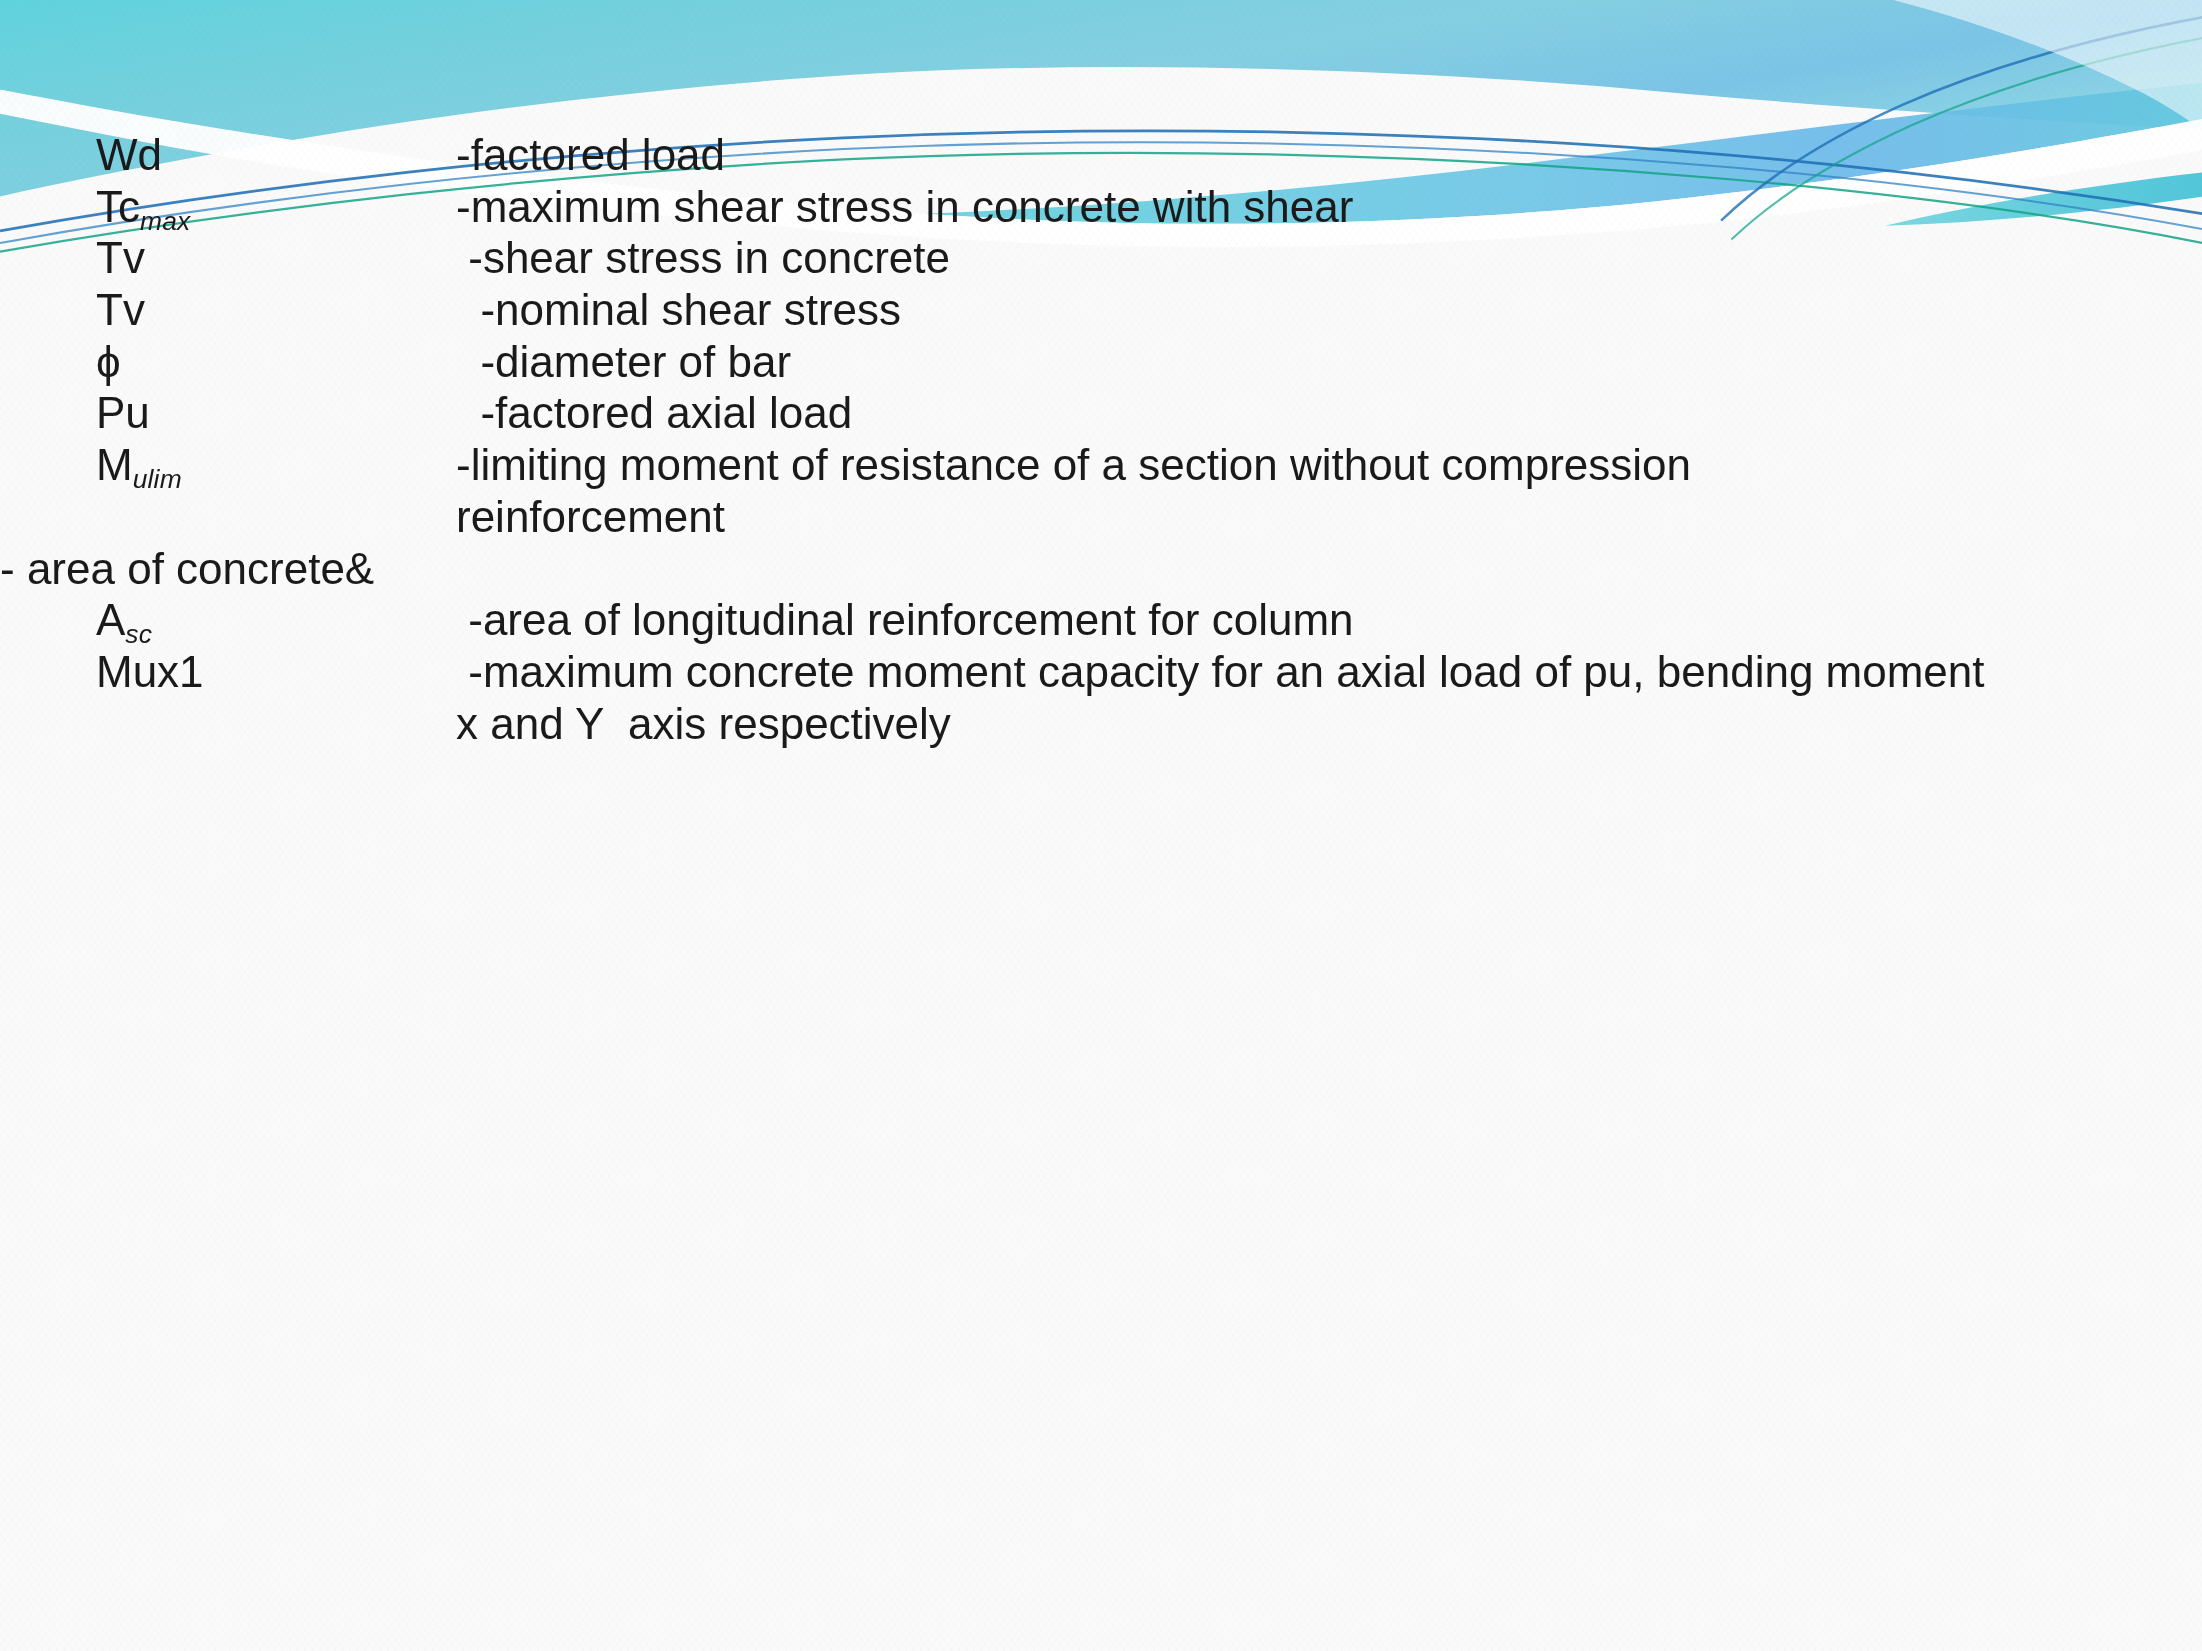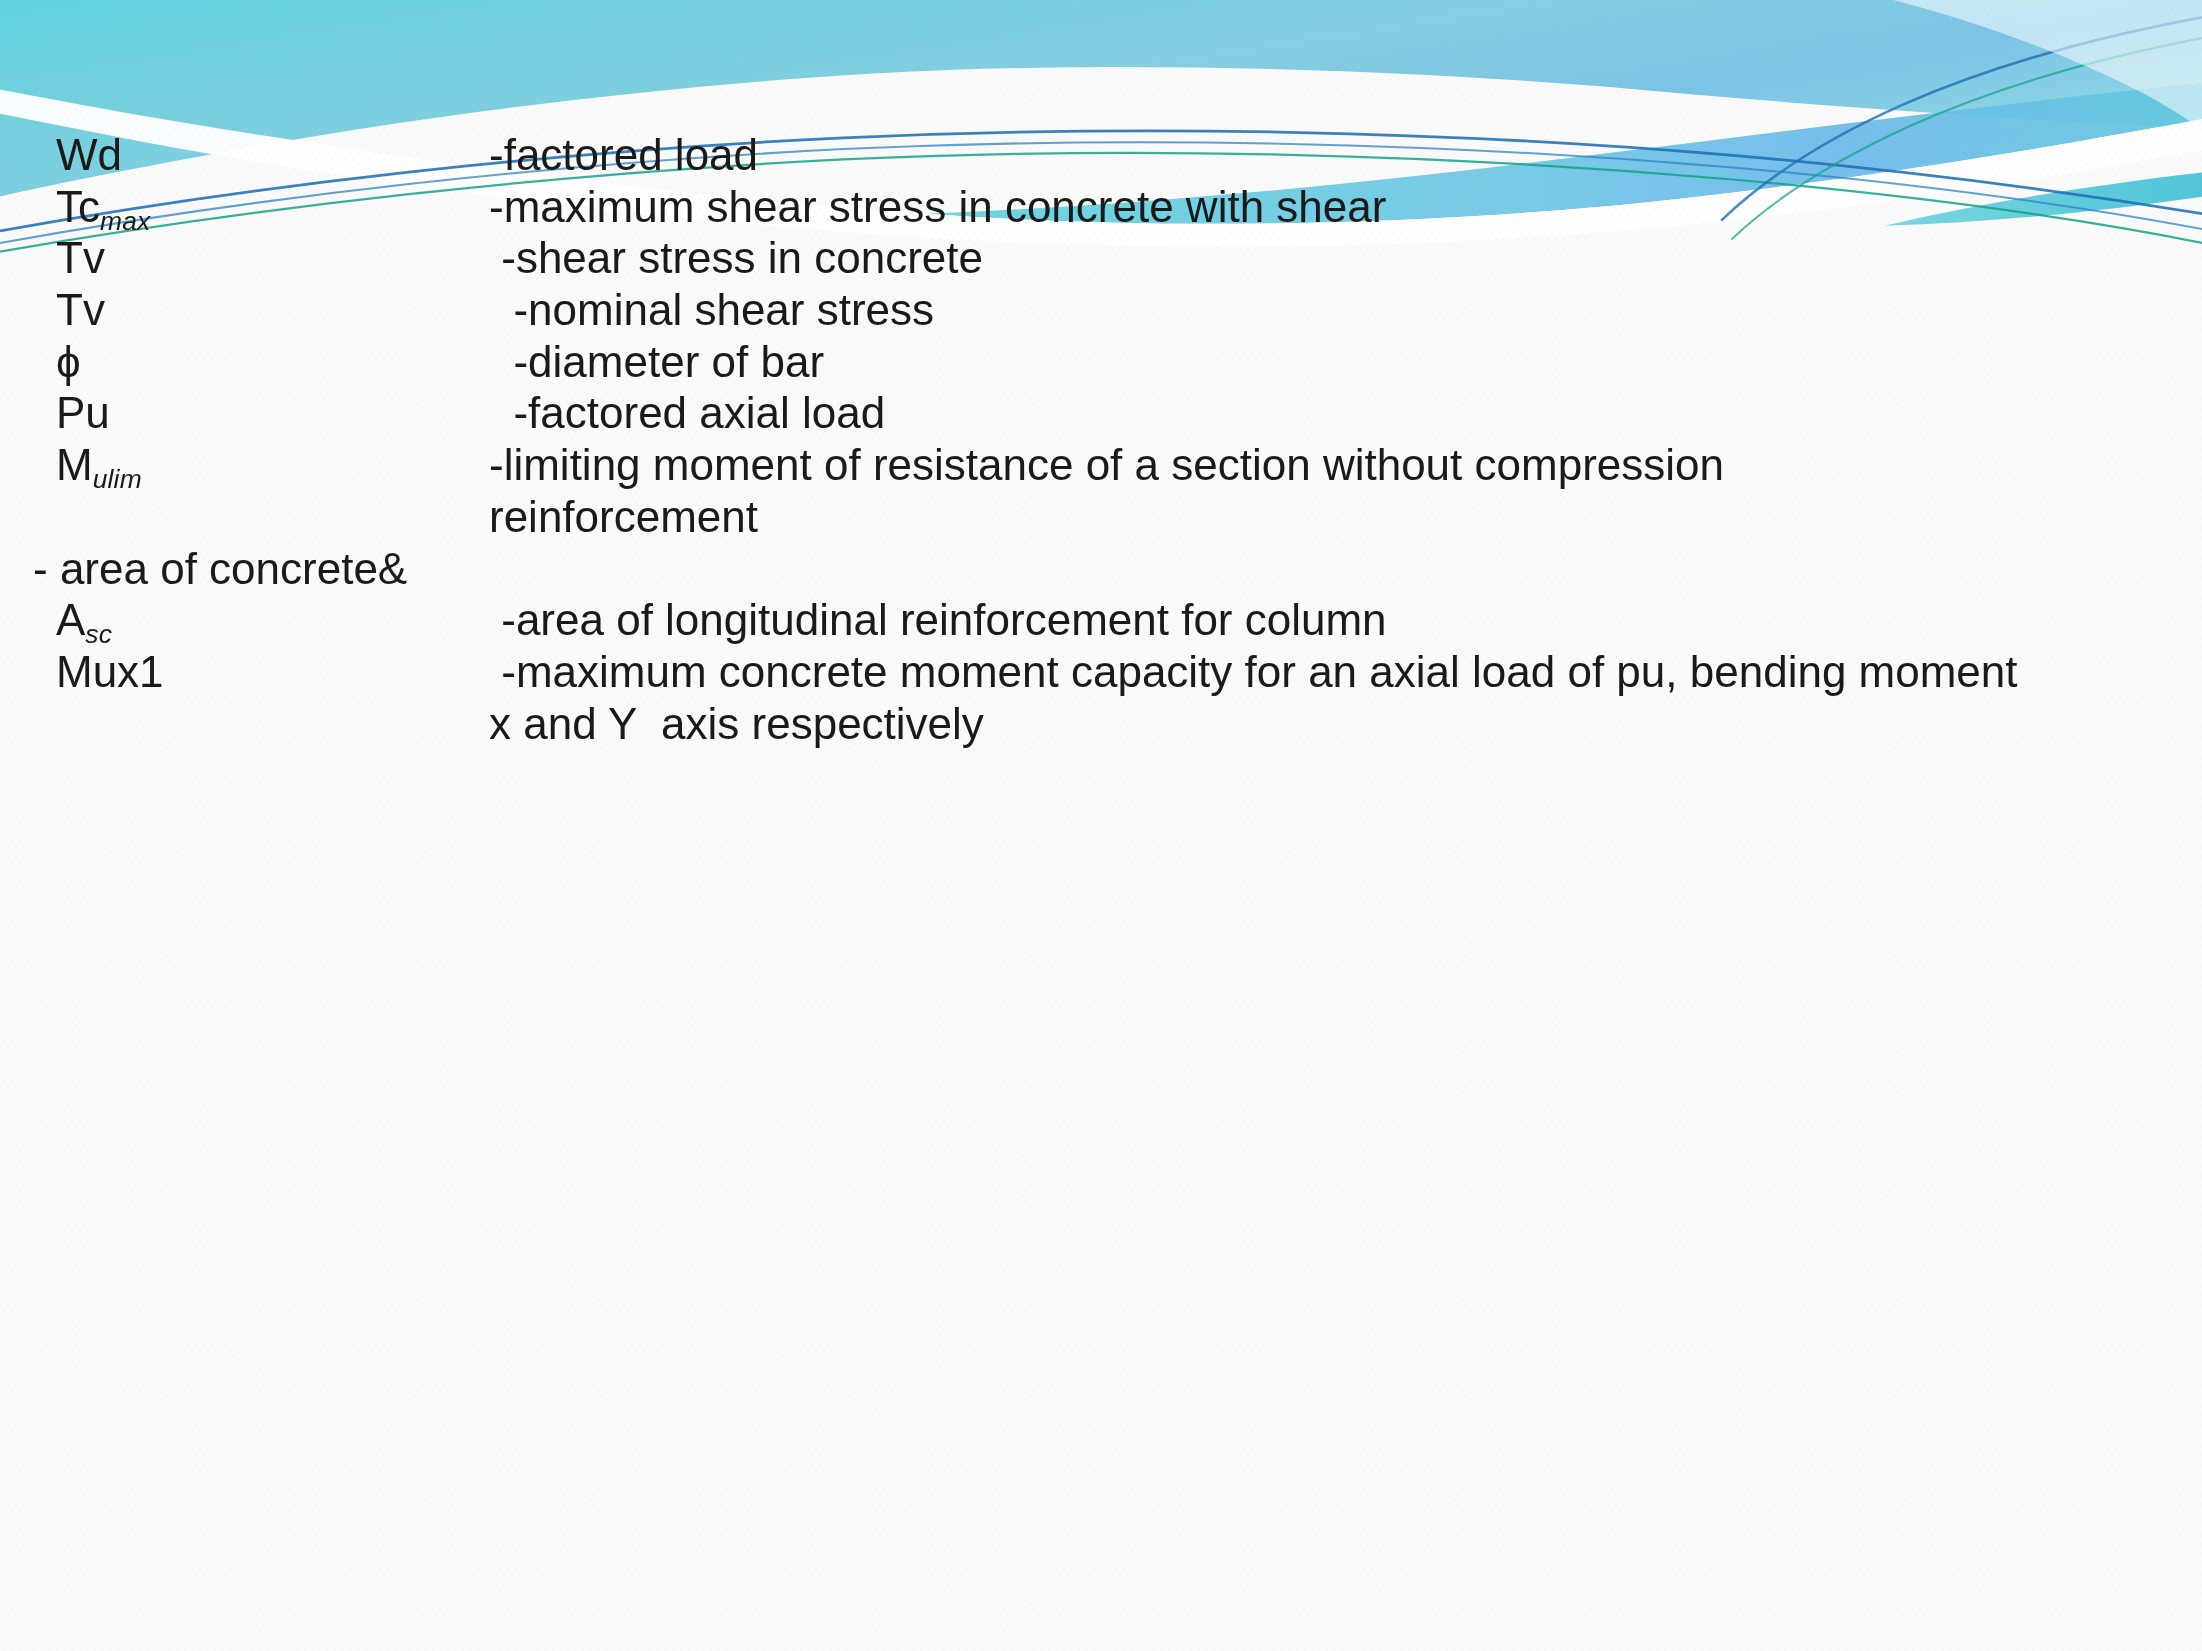--- a/index.html
+++ b/index.html
@@ -60,32 +60,31 @@
     display: flex;
     align-items: flex-start;
     line-height: 1.175;
     position: relative;
     z-index: 5;
   }
 
   .symbol-cell {
     flex: 0 0 auto;
     width: 456px;
-    padding-left: 56px;
+    padding-left: 96px;
     box-sizing: border-box;
     font-size: 44px;
     white-space: nowrap;
   }
 
   .desc-cell {
     flex: 1 1 auto;
     font-size: 44px;
     white-space: pre-wrap;
     padding-right: 36px;
-    margin-left: 33px;
   }
 
   .desc-cell .cont {
     display: block;
   }
 
   sub {
     font-size: 0.60em;
     vertical-align: baseline;
     position: relative;

